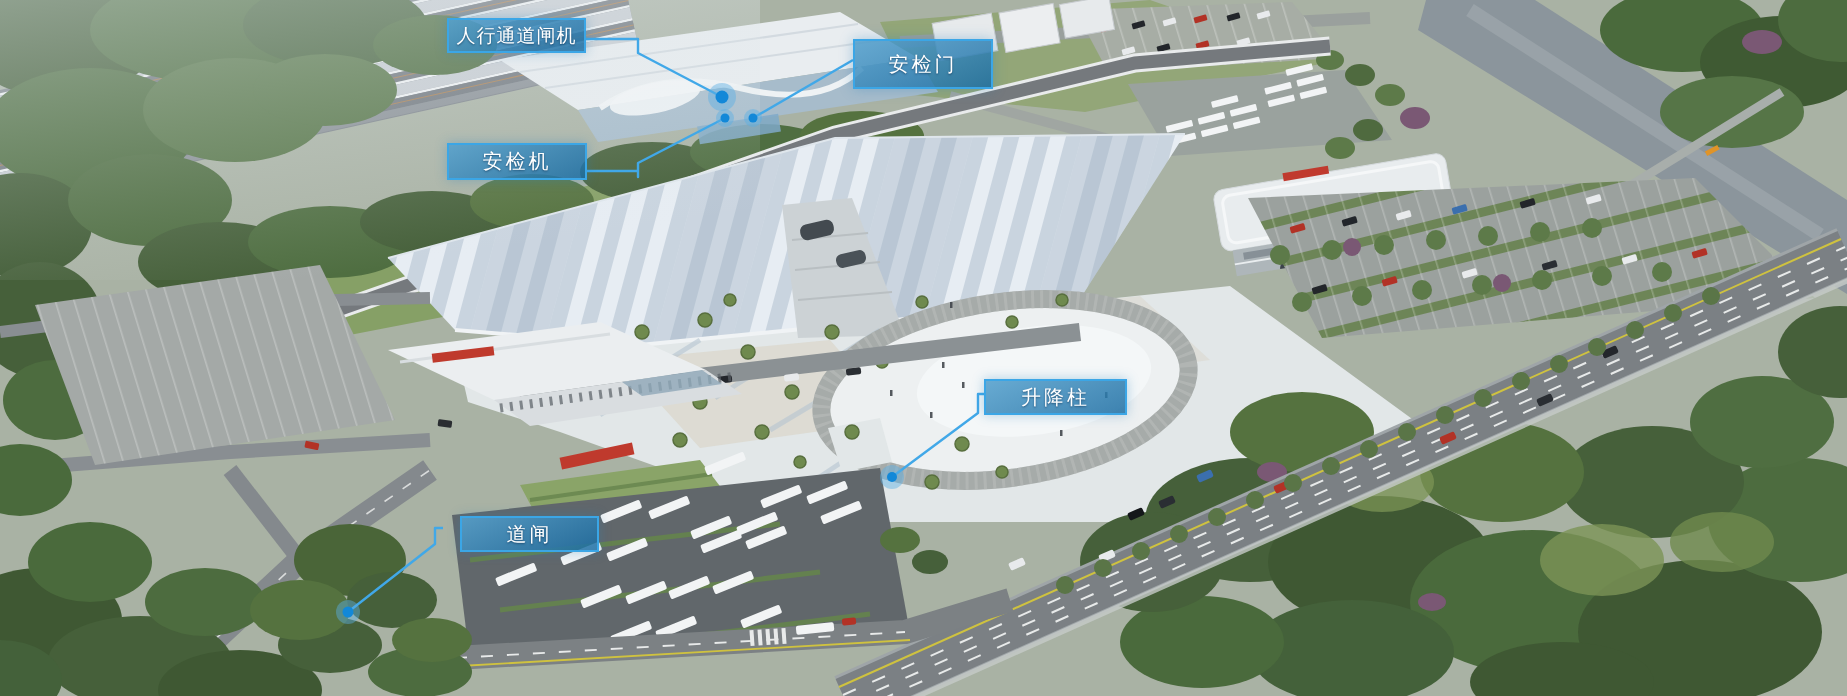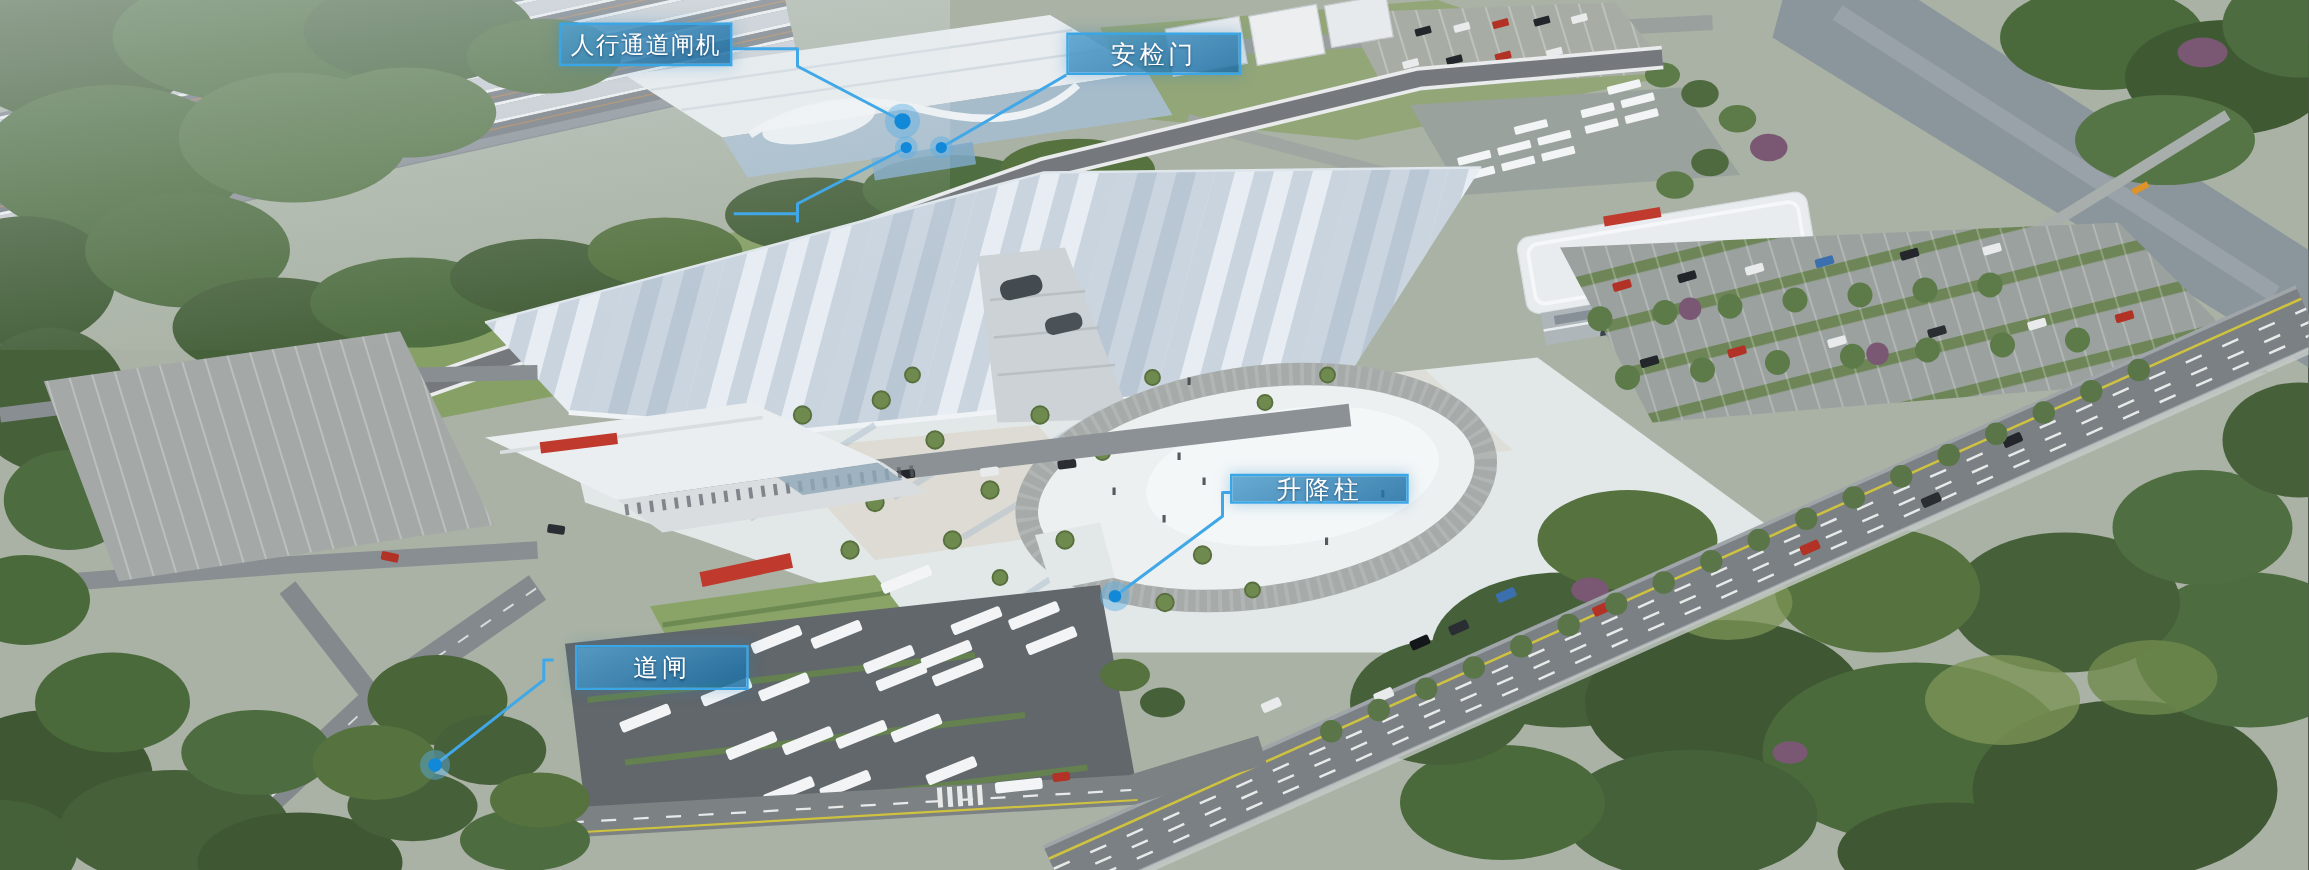--- a/index.html
+++ b/index.html
@@ -1,19 +1,19 @@
 <!DOCTYPE html>
 <html><head>
 <meta charset="utf-8">
 <style>
   html,body{margin:0;padding:0;background:#222;}
   .stage{
     position:relative;width:1847px;height:696px;overflow:hidden;
     font-family:"DejaVu Sans","Liberation Sans",sans-serif;
-    background:#000000;
+    background:#737373;
   }
   .scene{position:absolute;left:0;top:0;width:100%;height:100%;display:block;}
   .callout{
     position:absolute;box-sizing:border-box;
     display:flex;align-items:center;justify-content:center;
     background:linear-gradient(155deg,rgba(84,160,205,.88),rgba(26,108,162,.84));
     border:2px solid #3ba6e6;
     color:#fff;font-size:20px;letter-spacing:3px;
     text-shadow:0 1px 2px rgba(0,30,60,.55);
     box-shadow:0 0 12px rgba(40,130,190,.35);
@@ -471,23 +471,26 @@
       <circle cx="892" cy="477" r="12" fill="#5ab0e4" opacity="0.45"></circle>
         <circle cx="892" cy="477" r="5" fill="#1288d8"></circle>
       <circle cx="348" cy="612" r="12" fill="#5ab0e4" opacity="0.45"></circle>
         <circle cx="348" cy="612" r="5.5" fill="#1288d8"></circle>
     </g>
   </svg>
 
   <div class="callout tight" style="left:447px;top:18px;width:139px;height:35px">
     <span>人行通道闸机</span>
   </div>
-  <div class="callout" style="left:853px;top:26px;width:140px;height:34px">
+  <div class="callout" style="left:853px;top:39px;width:140px;height:50px">
     <span>安检门</span>
   </div>
-  <div class="callout" style="left:984px;top:379px;width:143px;height:24px">
+  <div class="callout" style="left:447px;top:143px;width:140px;height:37px">
+    <span>安检机</span>
+  </div>
+  <div class="callout" style="left:984px;top:379px;width:143px;height:36px">
     <span>升降柱</span>
   </div>
   <div class="callout" style="left:460px;top:516px;width:139px;height:36px">
     <span>道闸</span>
   </div>
 
 </div>
 
 </body></html>

